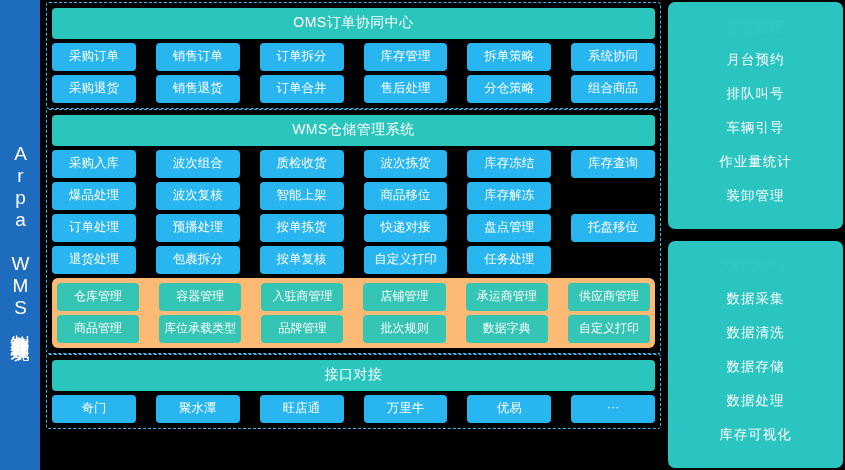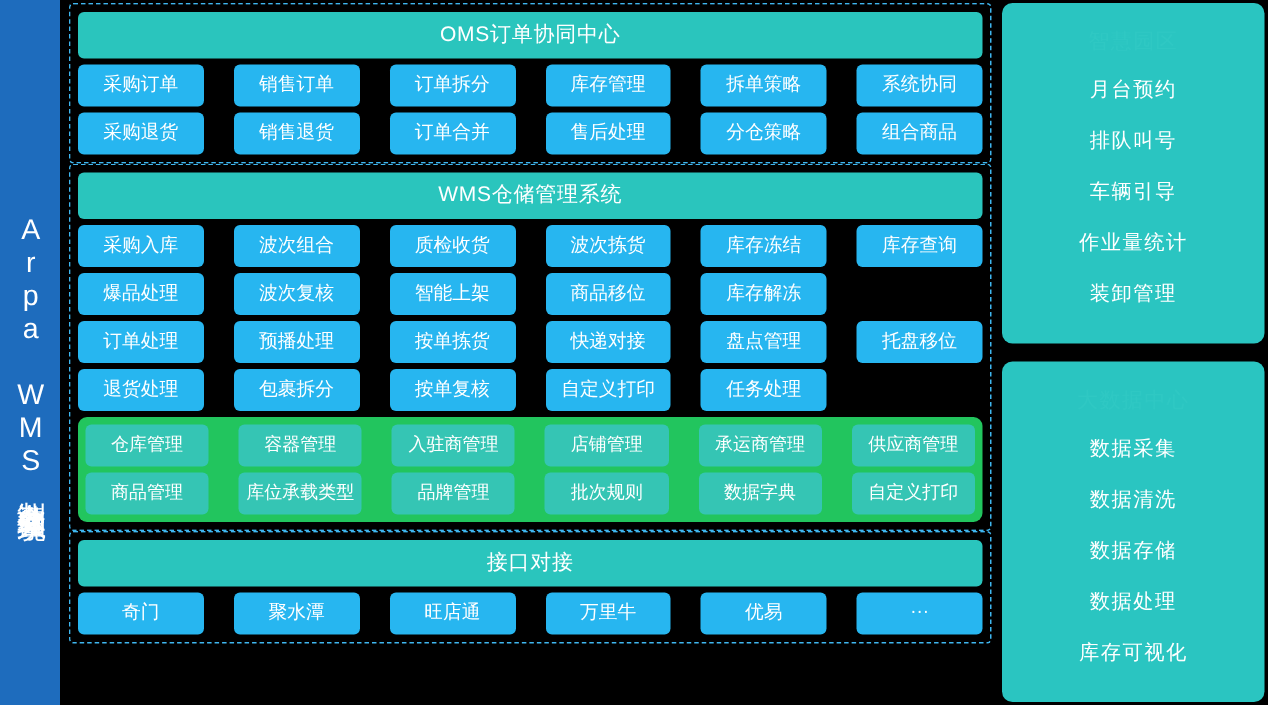--- a/index.html
+++ b/index.html
@@ -79,21 +79,21 @@
     font-size: 12.5px;
     text-align: center;
     border-radius: 4px;
     padding: 5px 0 6px 0;
     white-space: nowrap;
     overflow: hidden;
   }
 
   
   .basic-panel {
-    background: #22c55e;
+    background: #fdba74;
     border-radius: 6px;
     padding: 5px;
     margin-top: 4px;
   }
   .basic-panel .grid { margin-top: 0; }
   .basic-panel .grid + .grid { margin-top: 4px; }
   .cell.teal {
     background: #35c5b4;
     color: #ffffff;
     font-size: 12px;

